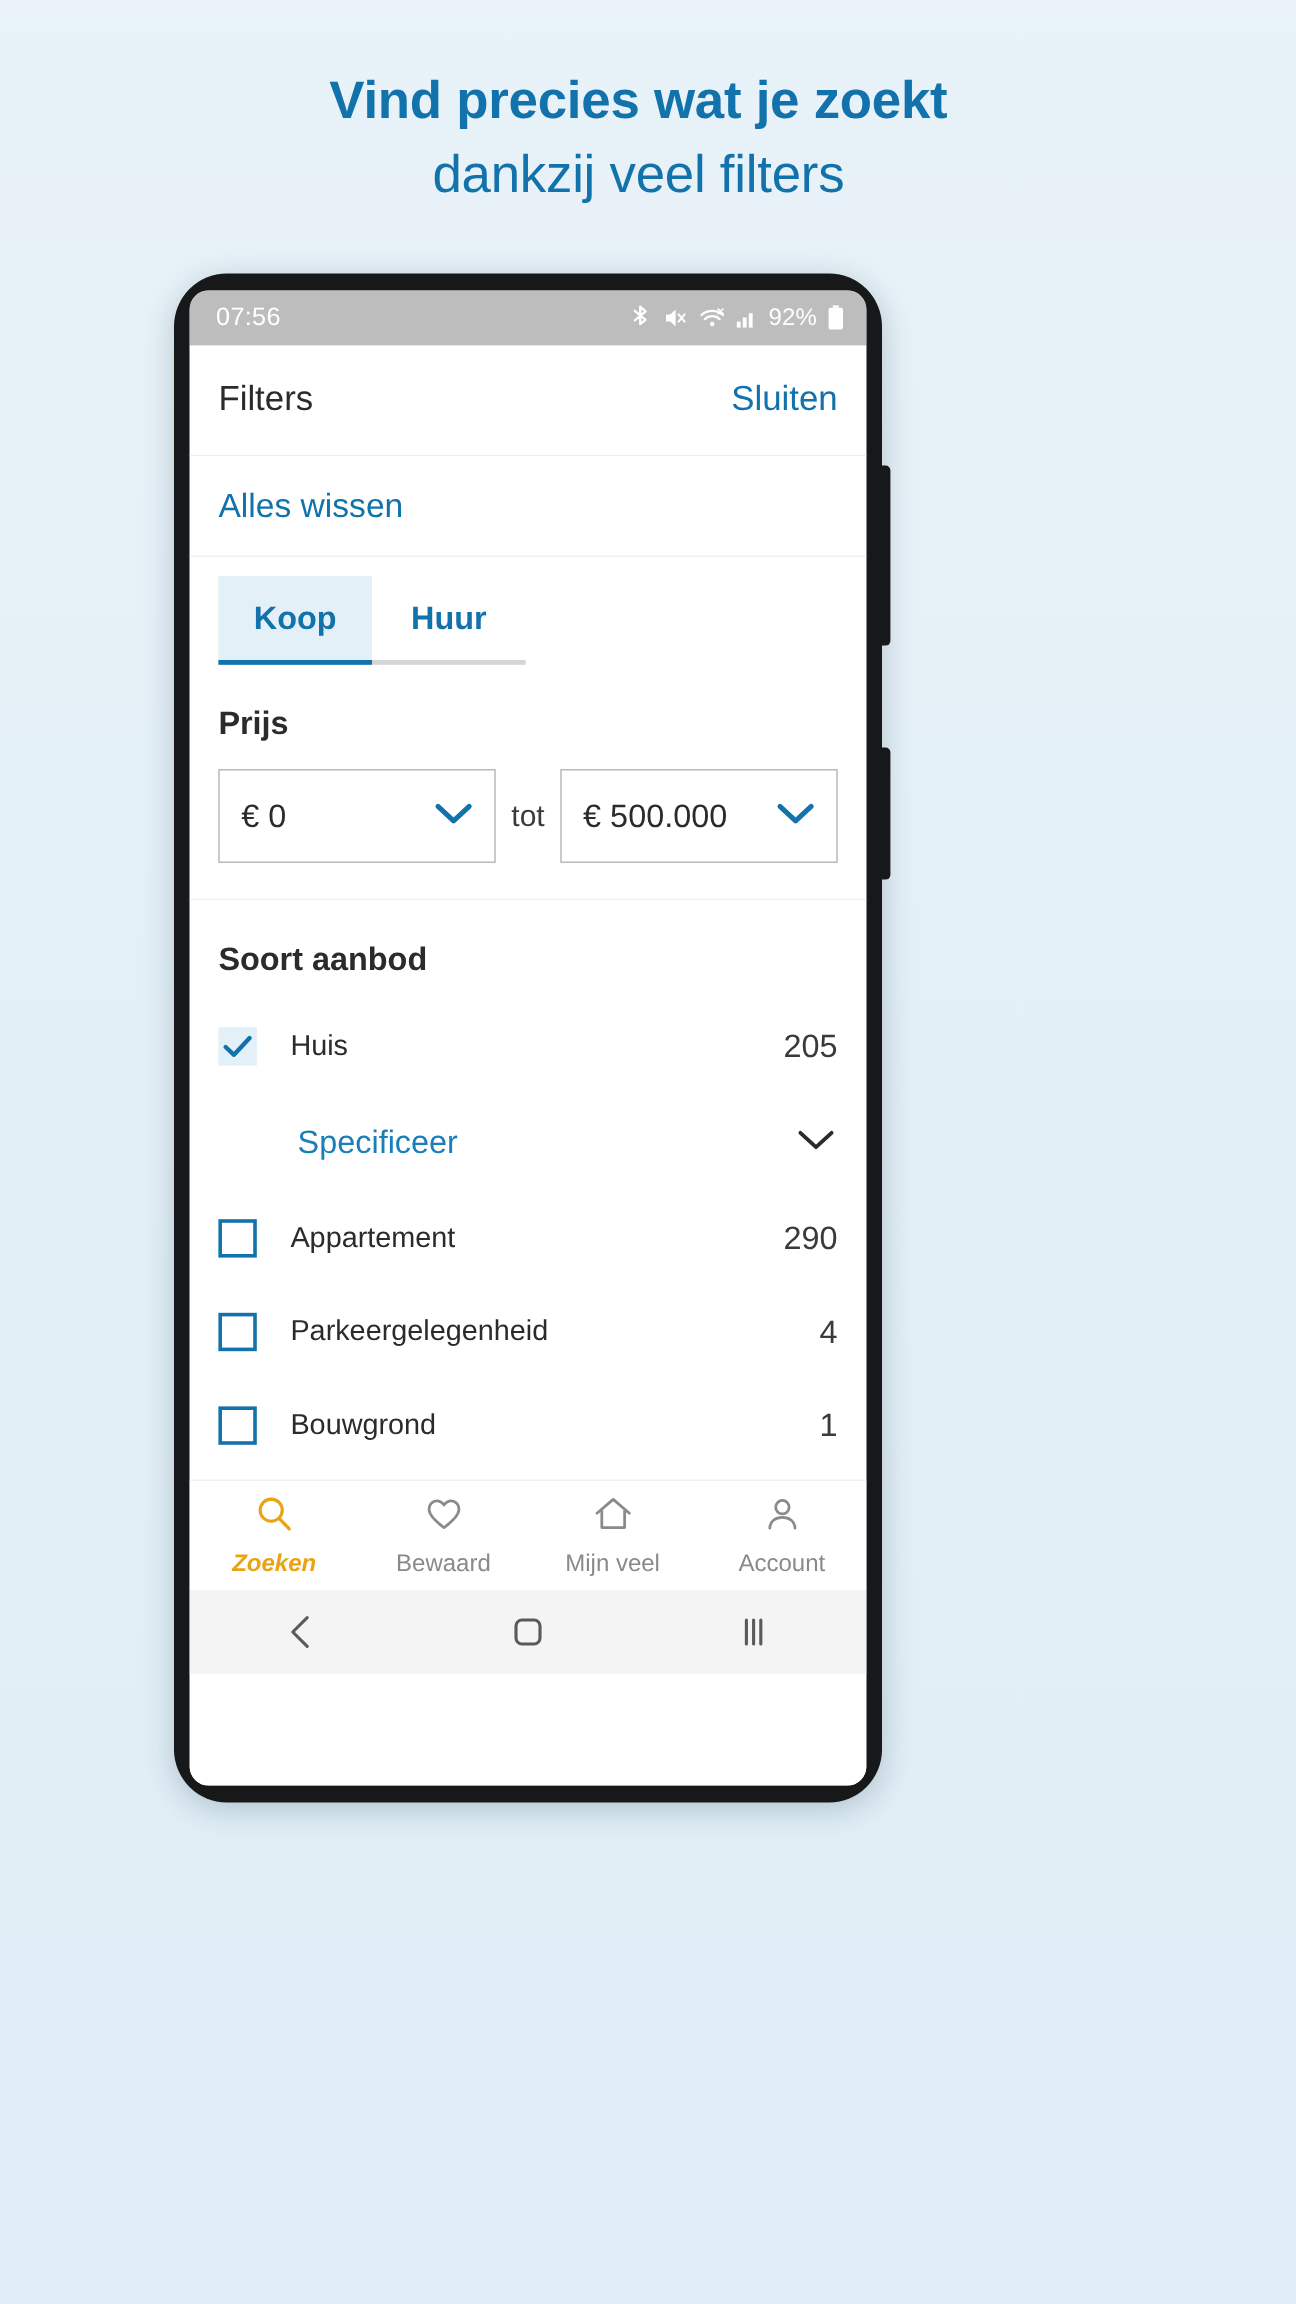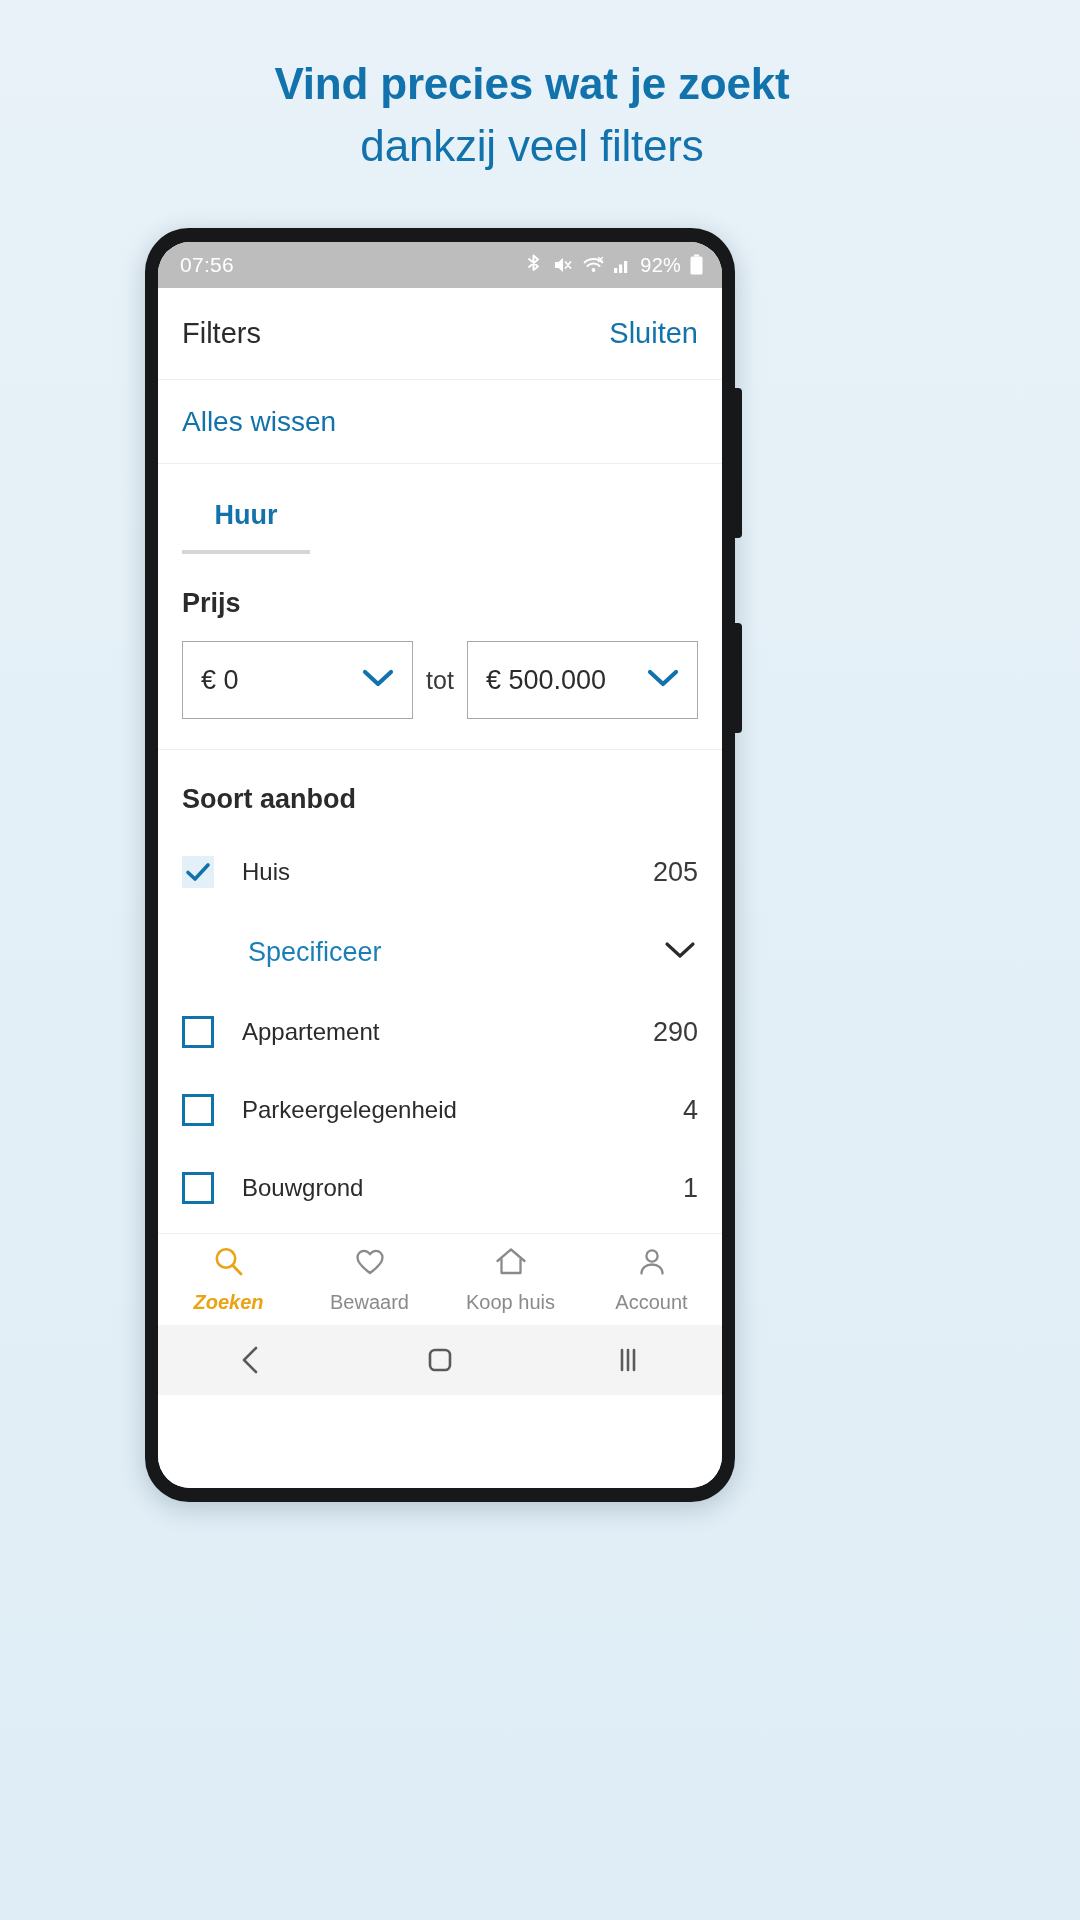--- a/index.html
+++ b/index.html
@@ -53,21 +53,21 @@
     border-radius: 0 4px 4px 0;
   }
   .btn-vol { top: 160px; height: 150px; }
   .btn-pwr { top: 395px; height: 110px; }
 
   .screen {
     position: absolute;
     left: 13px; top: 14px;
     width: 564px; height: 1246px;
     background: #ffffff;
-    border-radius: 32px;
+    border-radius: 16px;
     overflow: hidden;
     display: flex;
     flex-direction: column;
   }
 
   
   .statusbar {
     height: 46px;
     background: #bdbdbd;
     display: flex;
@@ -321,20 +321,23 @@
       <div class="hdr">
         <div class="hdr-title">Filters</div>
         <div class="hdr-close">Sluiten</div>
       </div>
 
       <div class="clearrow">
         <span>Alles wissen</span>
       </div>
 
       <div class="tabs">
+        <div class="tab active">
+          <span>Koop</span>
+        </div>
         <div class="tab">
           <span>Huur</span>
         </div>
       </div>
 
       <div class="sec-title">Prijs</div>
 
       <div class="pricerow">
         <div class="select">
           <span class="val">€ 0</span>
@@ -417,21 +420,21 @@
           </span>
           <span class="lbl">Bewaard</span>
         </div>
         <div class="navitem">
           <span>
             <svg width="34" height="34" viewBox="0 0 34 34">
                 <path d="M3.5 16L17 4.5 30.5 16" fill="none" stroke="#8a8a8a" stroke-width="2.3" stroke-linecap="round" stroke-linejoin="round"></path>
                 <path d="M7.5 13.5V28h19V13.5" fill="none" stroke="#8a8a8a" stroke-width="2.3" stroke-linejoin="round"></path>
               </svg>
           </span>
-          <span class="lbl">Koop huis</span>
+          <span class="lbl">Mijn veel</span>
         </div>
         <div class="navitem">
           <span>
             <svg width="34" height="34" viewBox="0 0 34 34">
                 <circle cx="17" cy="11" r="5.6" fill="none" stroke="#8a8a8a" stroke-width="2.3"></circle>
                 <path d="M6.5 28.5c0-5.6 4.7-9 10.5-9s10.5 3.4 10.5 9" fill="none" stroke="#8a8a8a" stroke-width="2.3" stroke-linecap="round"></path>
               </svg>
           </span>
           <span class="lbl">Account</span>
         </div>

